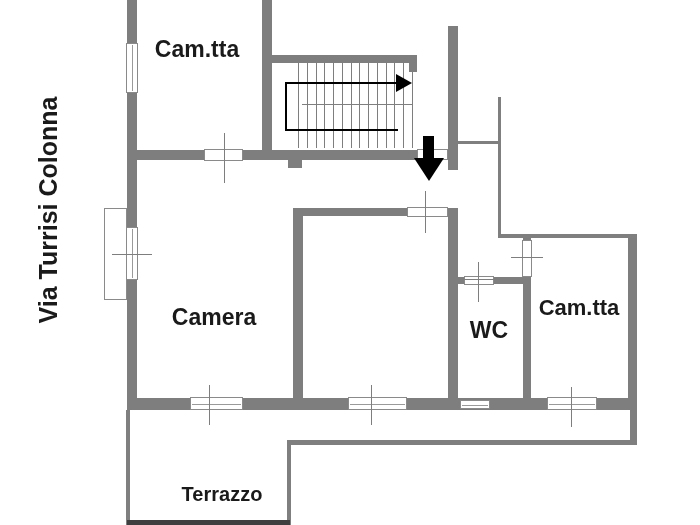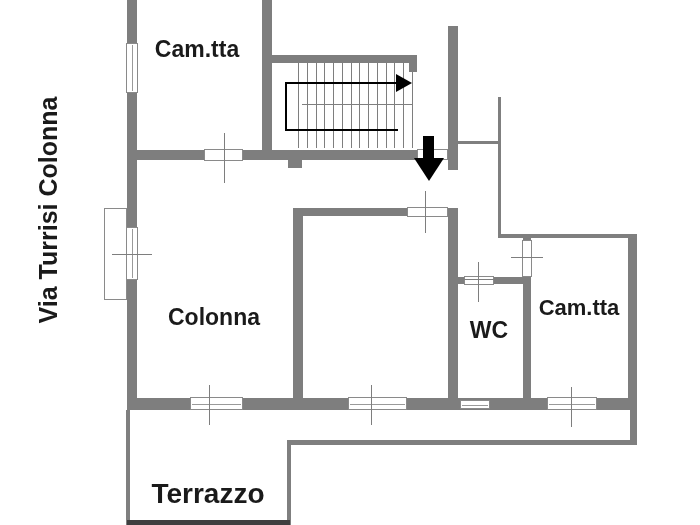--- a/index.html
+++ b/index.html
@@ -118,18 +118,18 @@
   <div class="abs black" style="left:285px; top:129px; width:113px; height:2px"></div>
   <div class="abs black" style="left:285px; top:82px;  width:2px;   height:49px"></div>
   <div class="abs black" style="left:285px; top:82px;  width:113px; height:2px"></div>
   <div class="tri" style="left:396px; top:74px; border-left:16px solid #000; border-top:9px solid transparent; border-bottom:9px solid transparent"></div>
 
   <div class="abs black" style="left:423px; top:136px; width:11px; height:24px"></div>
   <div class="tri" style="left:414px; top:158px; border-left:15px solid transparent; border-right:15px solid transparent; border-top:23px solid #000"></div>
 
   <div class="label street" style="left:48px; top:210px; font-size:25px">Via Turrisi Colonna</div>
   <div class="label" style="left:197px; top:49px;  font-size:23px">Cam.tta</div>
-  <div class="label" style="left:214px; top:317px; font-size:23px">Colonna</div>
+  <div class="label" style="left:214px; top:317px; font-size:23px">Camera</div>
   <div class="label" style="left:489px; top:330px; font-size:23px">WC</div>
   <div class="label" style="left:579px; top:308px; font-size:22px">Cam.tta</div>
-  <div class="label" style="left:208px; top:494px; font-size:28px">Terrazzo</div>
+  <div class="label" style="left:222px; top:494px; font-size:20px">Terrazzo</div>
 
 </div>
 
 </body></html>

